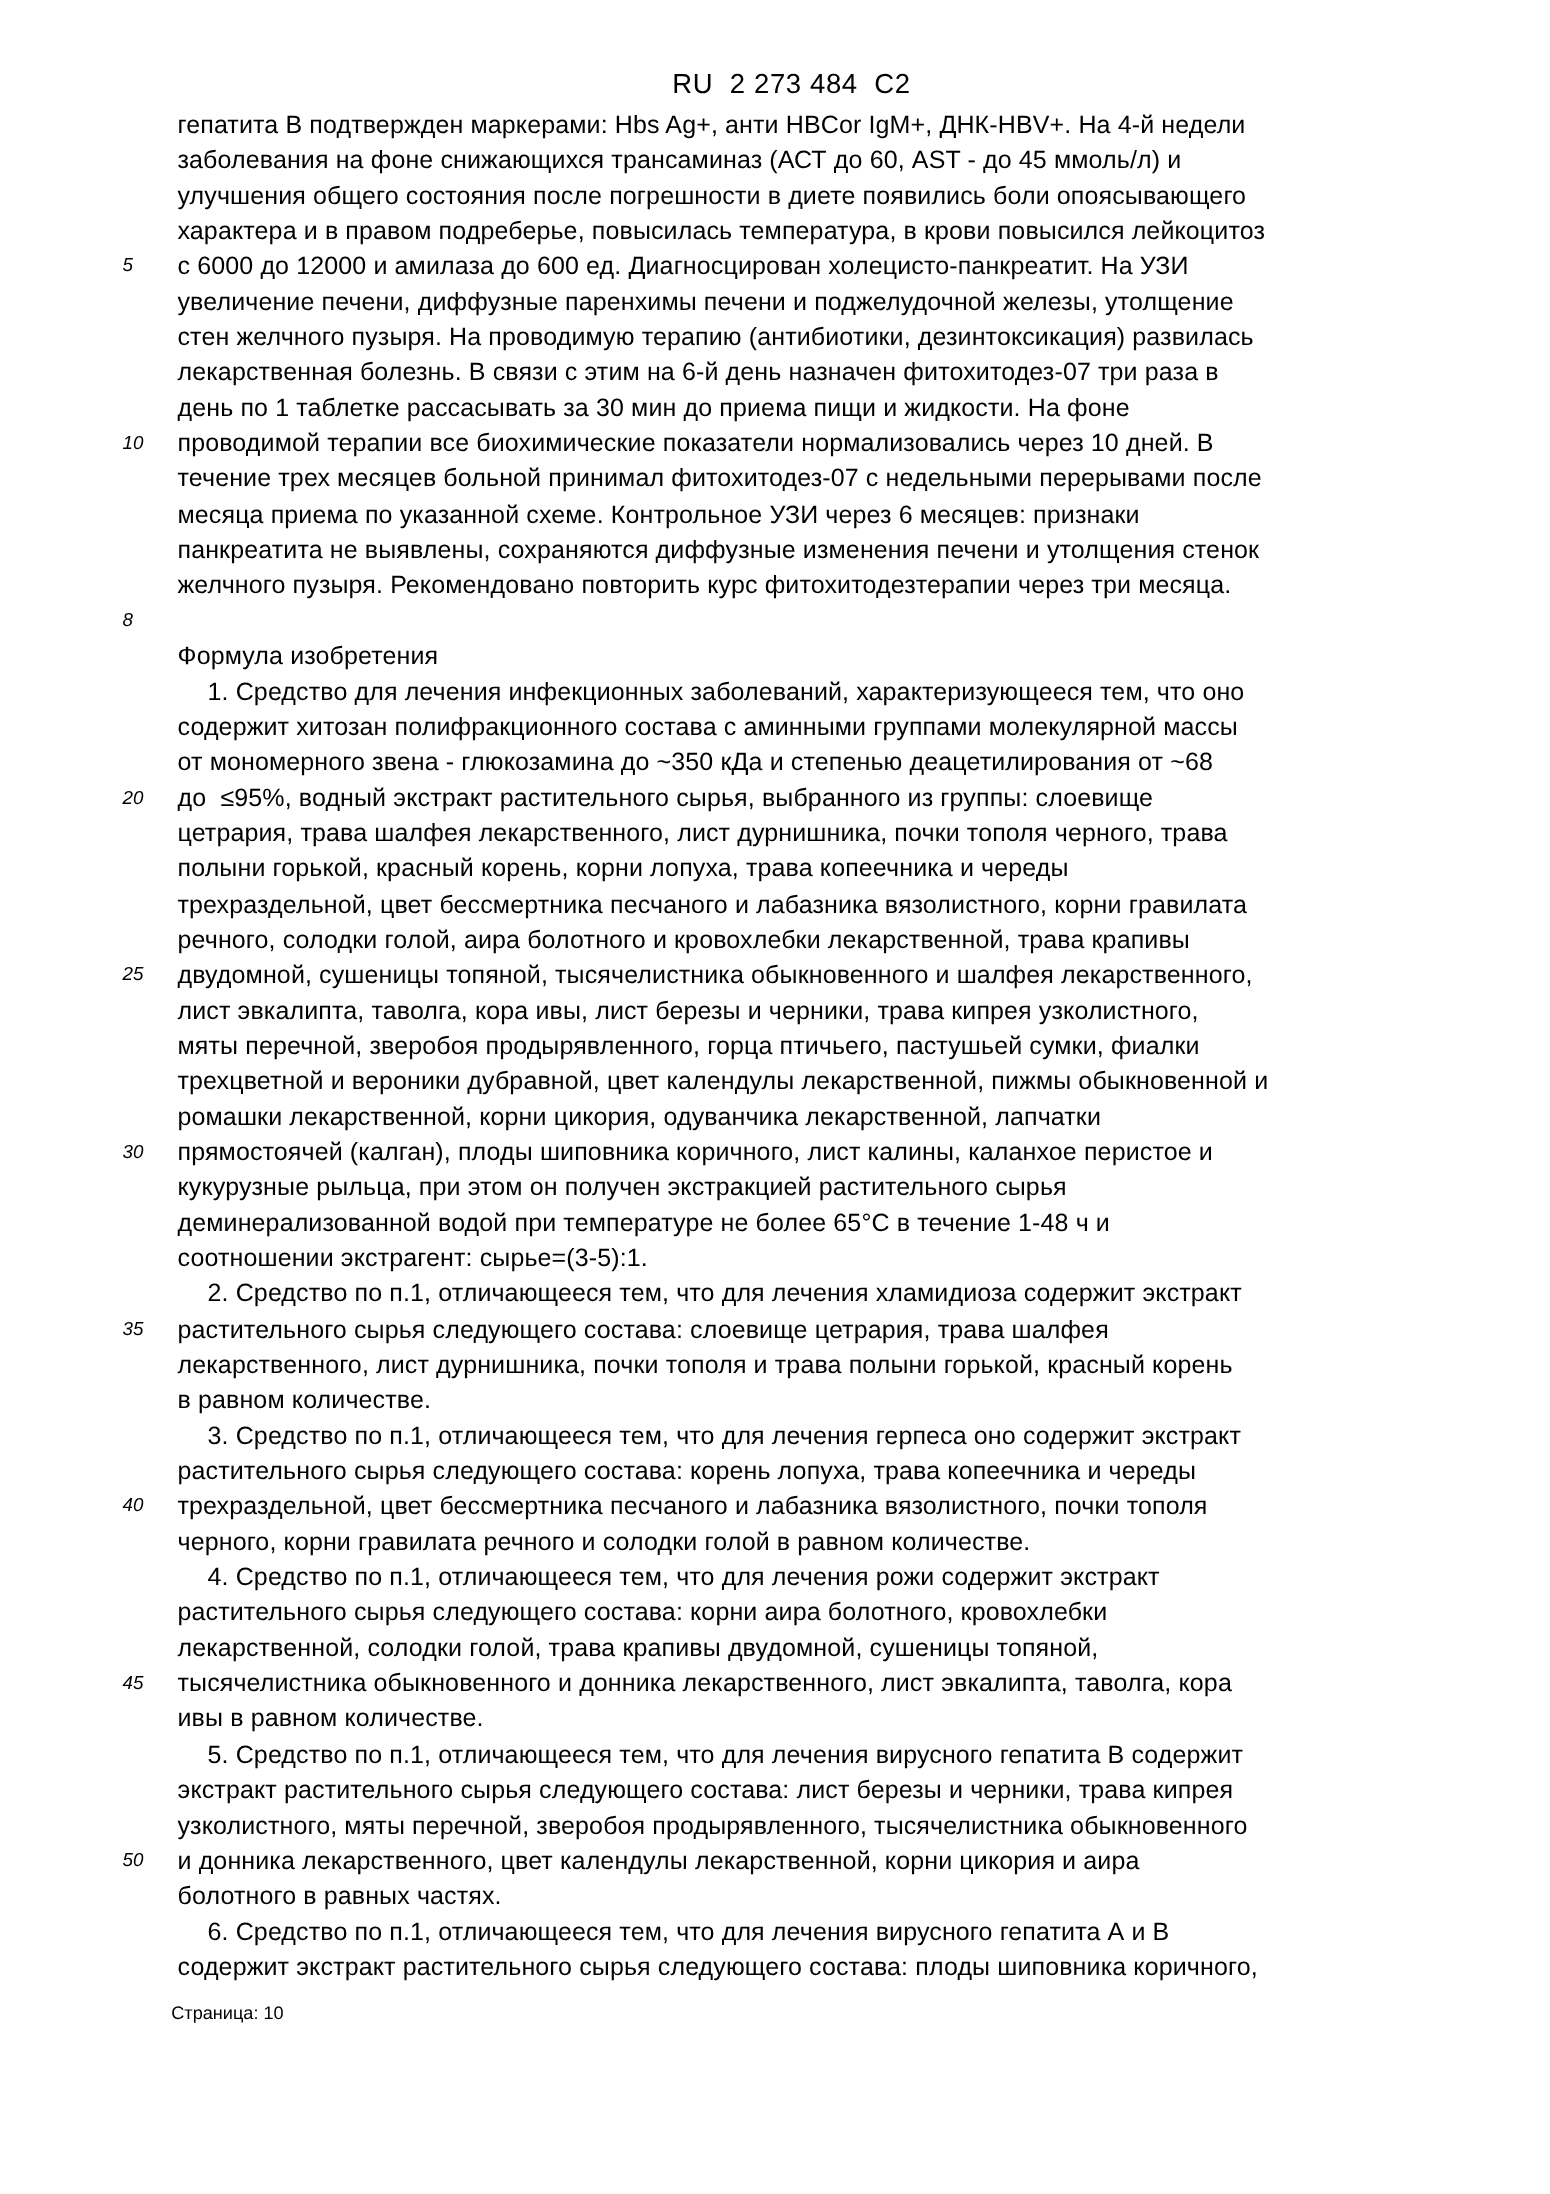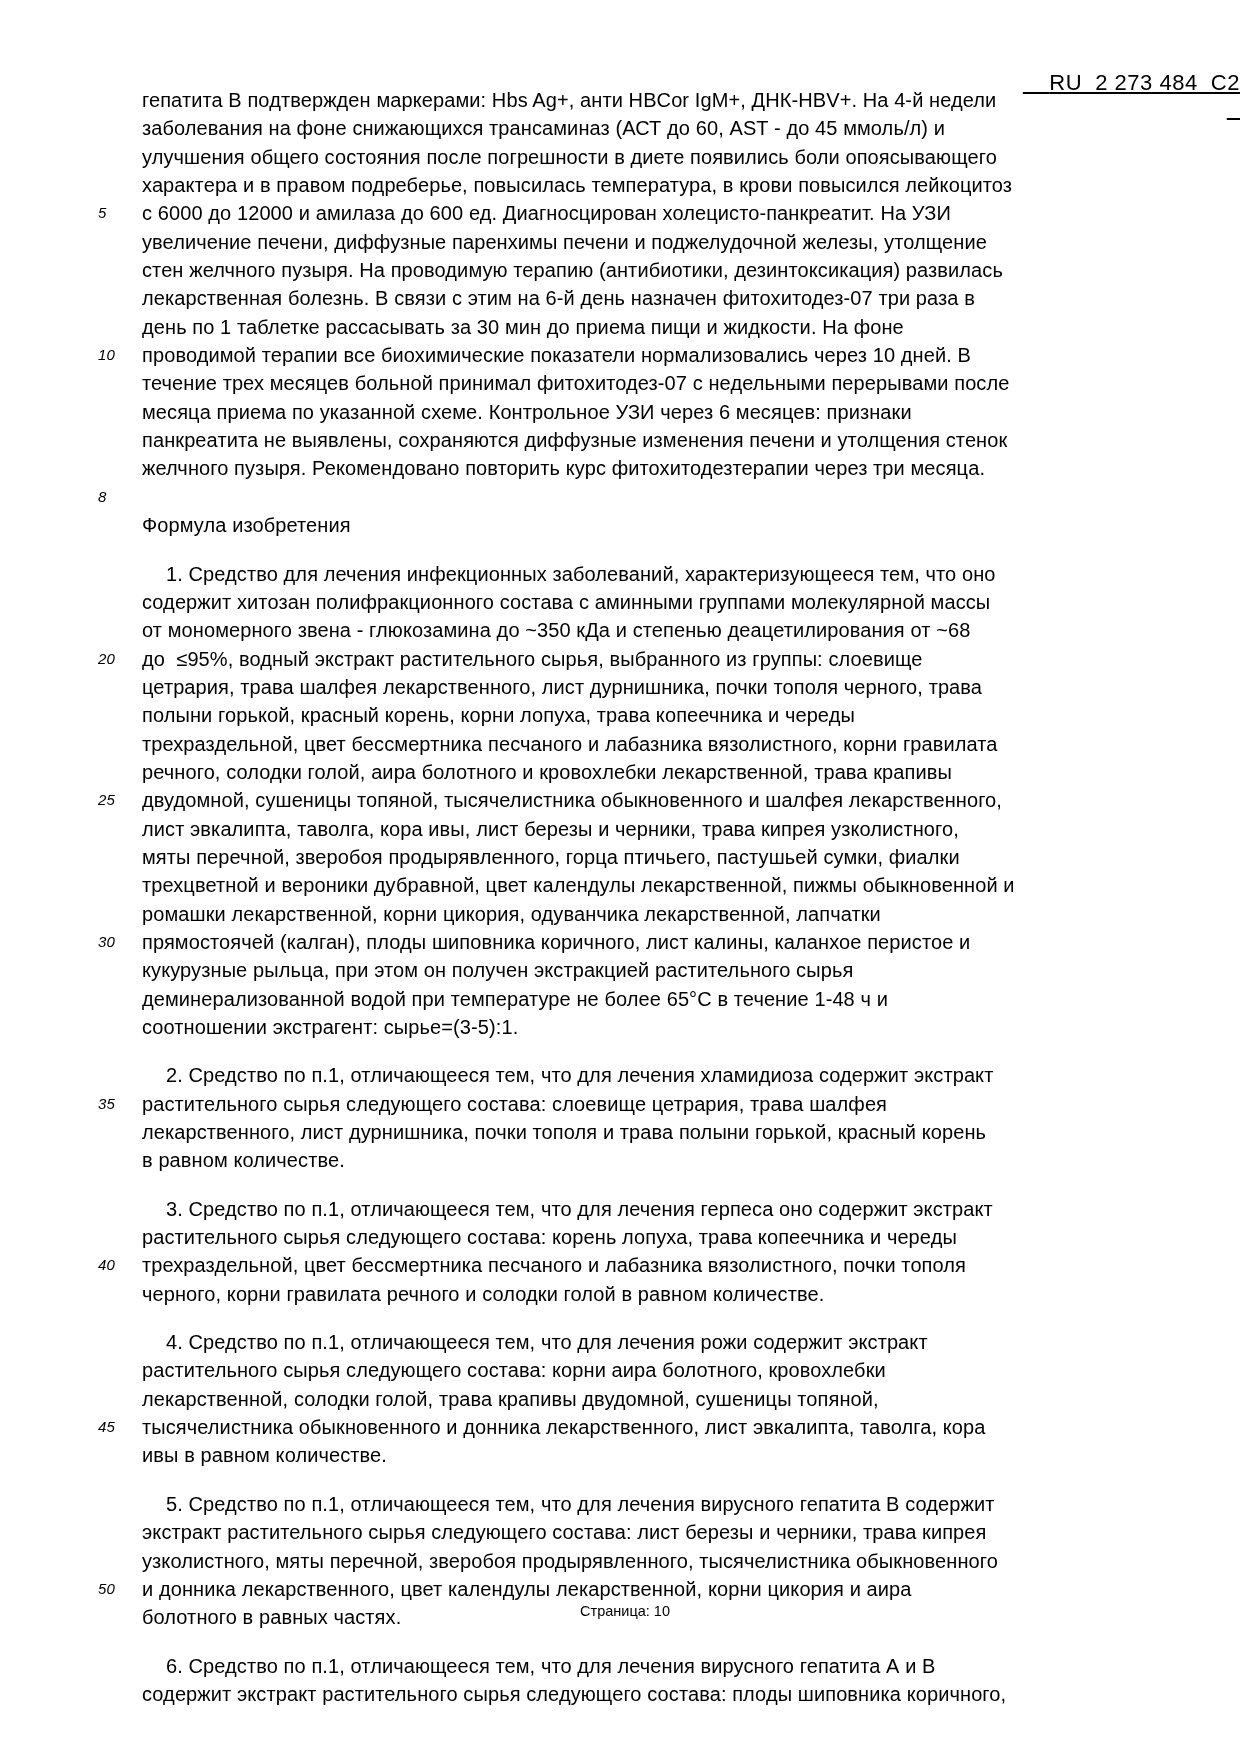--- a/index.html
+++ b/index.html
@@ -7,63 +7,61 @@
     position: relative;
     width: 1240px;
     height: 1755px;
     background: #ffffff;
     color: #0b0b0b;
     font-family: "Liberation Sans", "DejaVu Sans", sans-serif;
     overflow: hidden;
   }
   .header {
     position: absolute;
-    top: 44px;
+    top: 28px;
     left: 0;
     width: 100%;
-    text-align: right;
+    text-align: center;
     font-size: 22px;
     letter-spacing: 0.5px;
     white-space: pre;
     color: #000;
-    text-decoration: underline;
   }
   .lines {
     position: absolute;
     left: 142px;
     top: 86px;
     width: 976px;
   }
   .line {
     position: relative;
     height: 28.35px;
     line-height: 28.35px;
     font-size: 20px;
     letter-spacing: 0.1px;
     white-space: pre;
     color: #000;
   }
   .line.center { }
-  .line.indent { text-indent: 24px; margin-top: 20px; }
+  .line.indent { text-indent: 24px; }
   .linenum {
     position: absolute;
     left: -44px;
     top: 0;
     width: 32px;
     font-size: 15px;
     font-style: italic;
     line-height: 28.35px;
     color: #000;
   }
   .footer {
     position: absolute;
     top: 1603px;
     left: 137px;
     width: 976px;
-    text-align: center;
     font-size: 14.5px;
     color: #000;
   }
 </style>
 </head>
 <body>
 
 <div class="page">
   <div class="header">
     <span>RU  2 273 484  C2</span>

